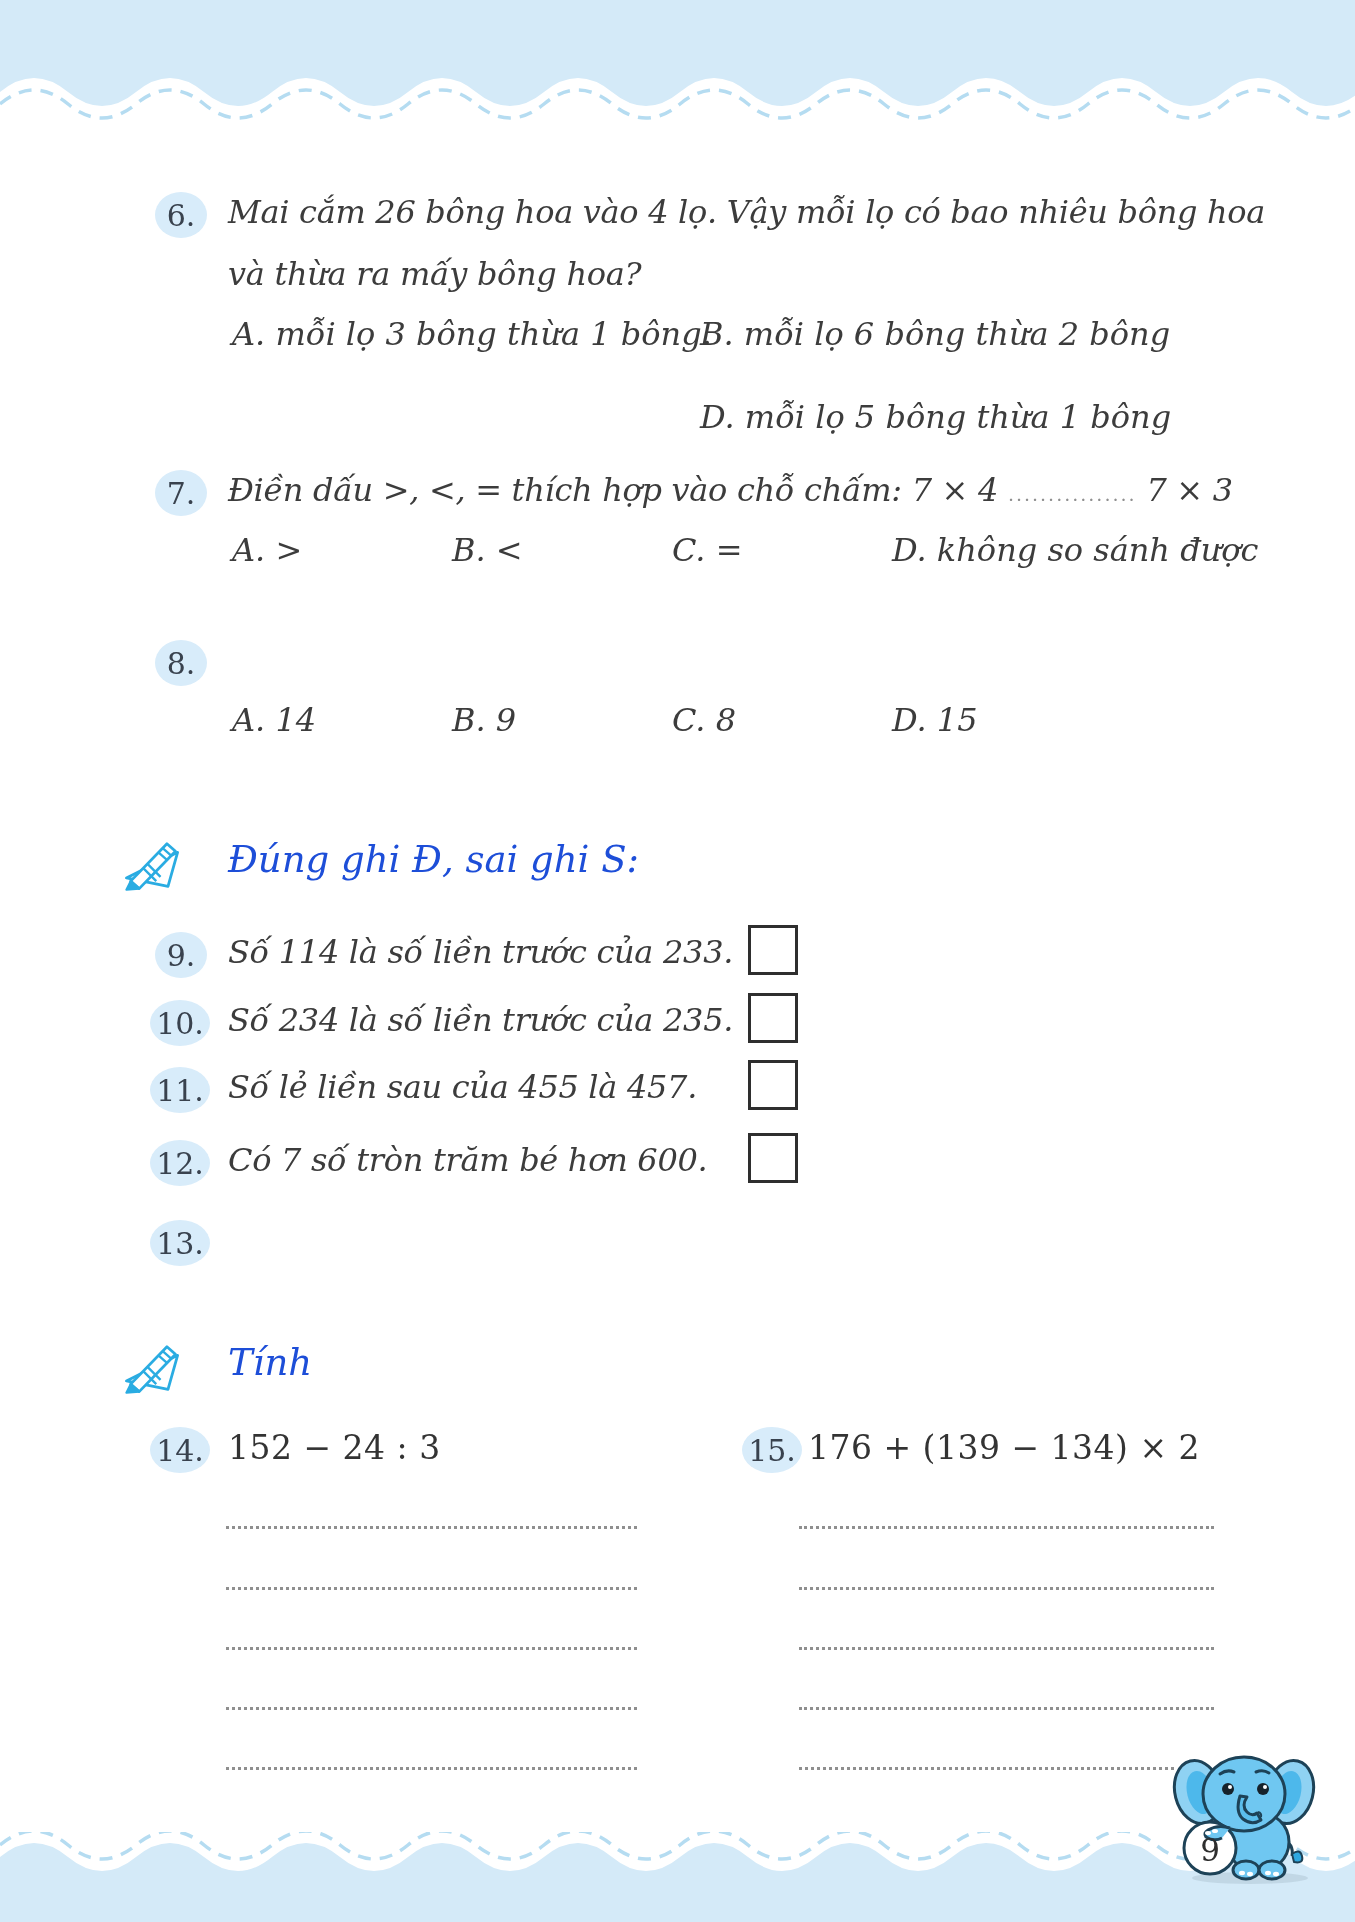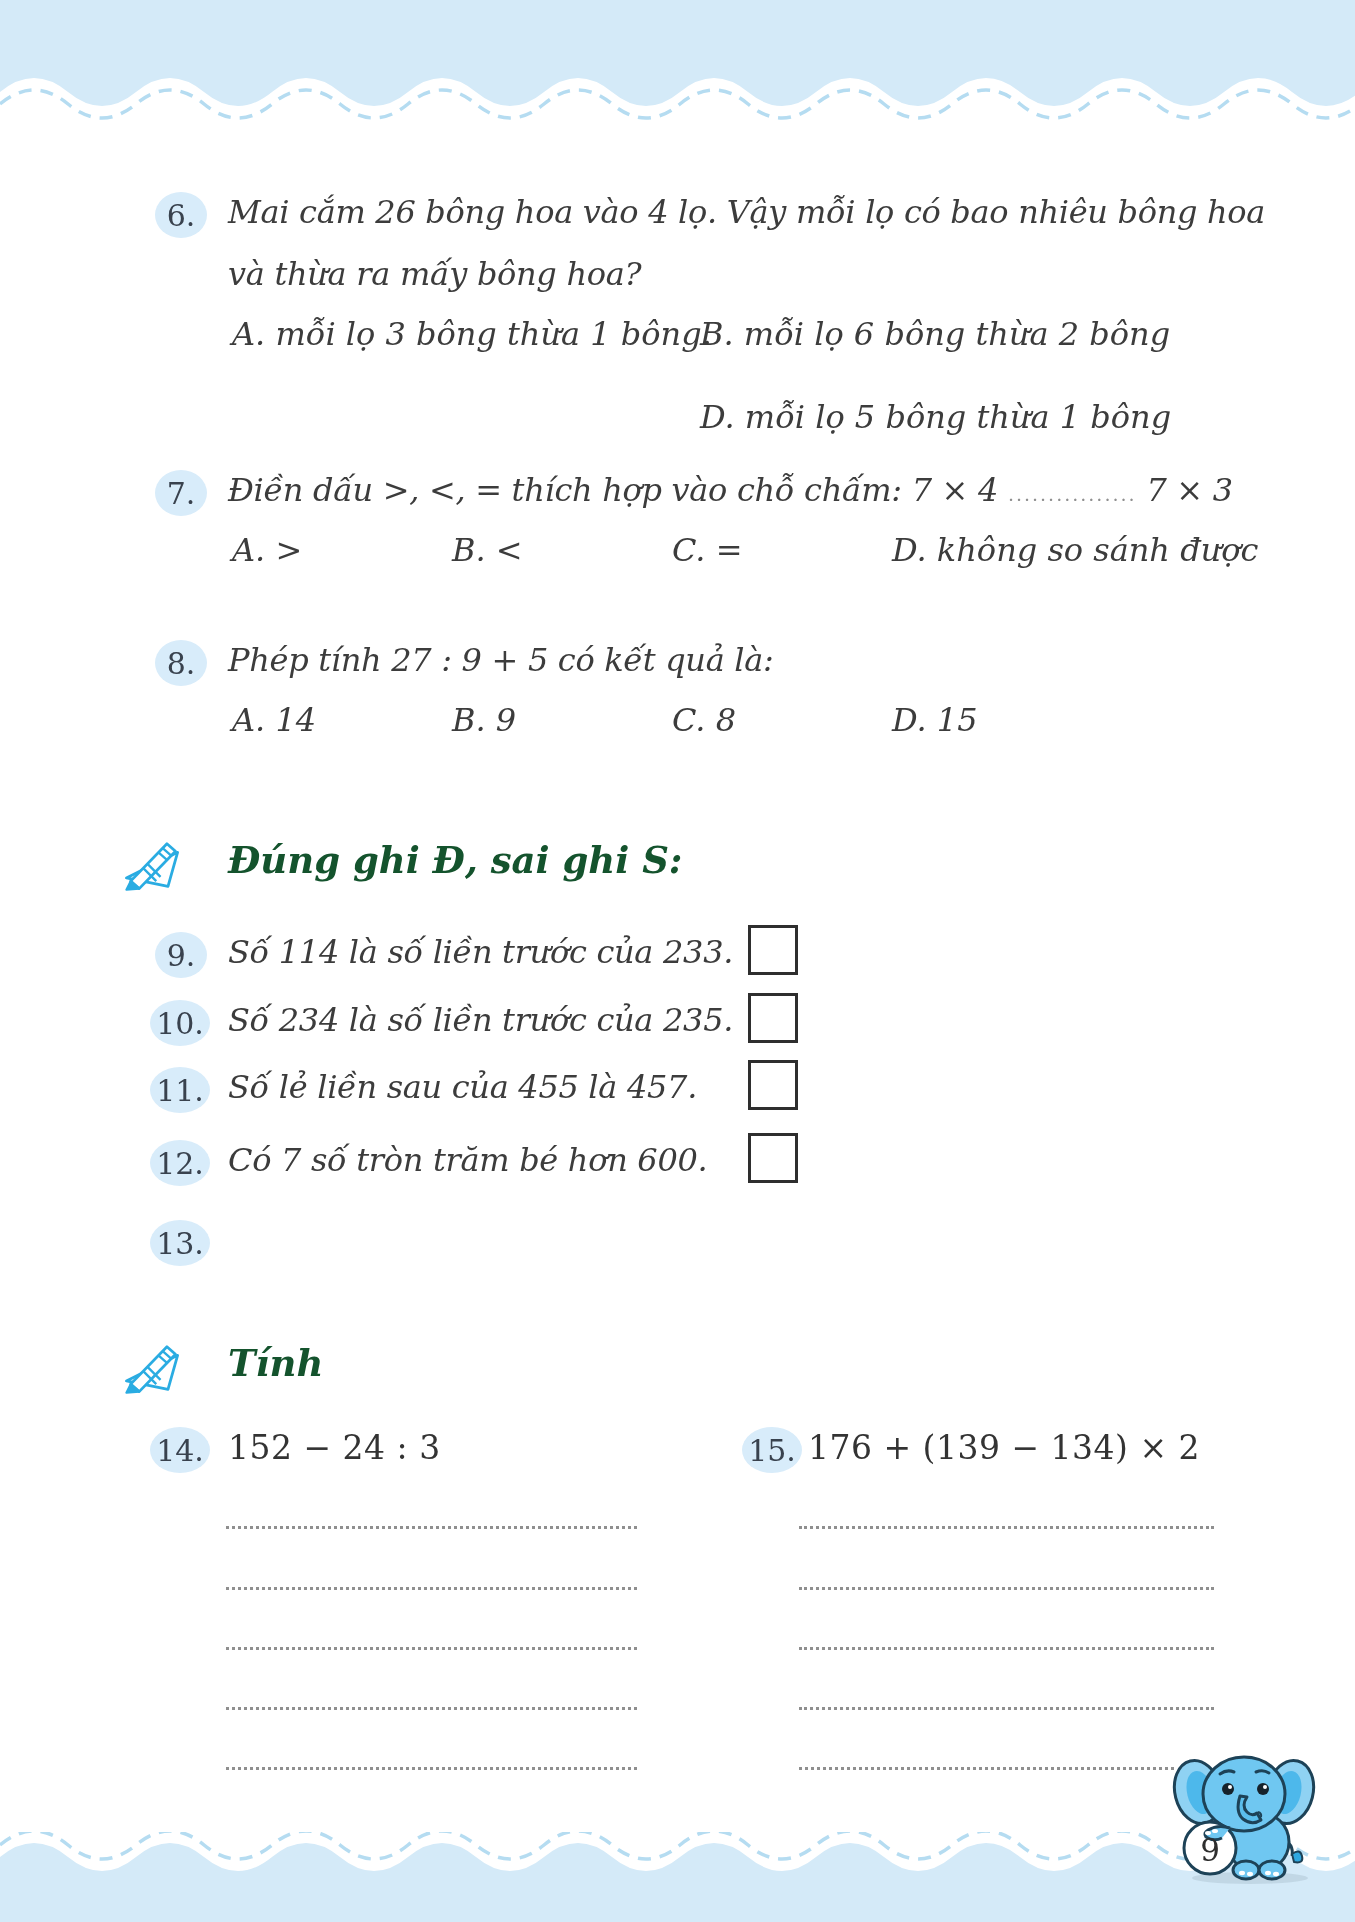--- a/index.html
+++ b/index.html
@@ -5,21 +5,21 @@
   html,body{margin:0;padding:0;background:#ffffff;}
   #page{position:relative;width:1355px;height:1922px;background:#ffffff;overflow:hidden;
         font-family:"DejaVu Serif", serif;color:#3c3c3c;}
   .abs{position:absolute;}
   .badge{position:absolute;height:46px;border-radius:50%;background:#d8ecfa;
          display:flex;align-items:center;justify-content:center;
          font-size:30px;font-style:normal;color:#39424e;}
   .qtext{position:absolute;font-size:32px;font-style:italic;white-space:nowrap;letter-spacing:-0.3px;}
   .expr{position:absolute;font-size:33px;font-style:normal;white-space:nowrap;color:#333;letter-spacing:0.5px;}
   .opt{position:absolute;font-size:32px;font-style:italic;white-space:nowrap;}
-  .sec-title{position:absolute;font-size:37px;font-style:italic;font-weight:bold;color:#14532d;white-space:nowrap;}
+  .sec-title{position:absolute;font-size:37px;font-style:italic;font-weight:normal;color:#1d4ed8;white-space:nowrap;}
   .checkbox{position:absolute;width:44px;height:44px;border:3px solid #2e2e2e;background:#fff;}
   .ansline{position:absolute;height:0;border-bottom:3px dotted #8f8f8f;}
   .dots{font-size:19px;color:#8f8f8f;letter-spacing:2px;font-style:normal;}
   .ballnum{position:absolute;width:52px;text-align:center;font-size:31px;color:#2e2e2e;font-style:normal;}
 </style>
 </head>
 <body>
 
 <div id="page">
 
@@ -38,21 +38,20 @@
   <div class="badge" style="left:155px;top:470px;width:52px;">7.</div>
   <div class="qtext" style="left:228px;top:471px;">
     <span>Điền dấu &gt;, &lt;, = thích hợp vào chỗ chấm: 7 × 4 </span><span class="dots">................</span><span> 7 × 3</span>
   </div>
   <div class="opt" style="left:232px;top:531px;">A. &gt;</div>
   <div class="opt" style="left:452px;top:531px;">B. &lt;</div>
   <div class="opt" style="left:672px;top:531px;">C. =</div>
   <div class="opt" style="left:892px;top:531px;">D. không so sánh được</div>
 
   <div class="badge" style="left:155px;top:640px;width:52px;">8.</div>
-  <div class="qtext" style="left:228px;top:641px;">Phép tính 27 : 9 + 5  có kết quả là:</div>
   <div class="opt" style="left:232px;top:701px;">A. 14</div>
   <div class="opt" style="left:452px;top:701px;">B. 9</div>
   <div class="opt" style="left:672px;top:701px;">C. 8</div>
   <div class="opt" style="left:892px;top:701px;">D. 15</div>
 
   <svg class="abs" style="left:120px;top:834px;" width="64" height="58" viewBox="0 0 60 54">
     <path fill="none" stroke="#2aace2" stroke-width="2.6" stroke-linejoin="round" d="M6,41 L54,17 L45,49 Z"></path>
     <path fill="#ffffff" stroke="#2aace2" stroke-width="2.6" stroke-linejoin="round" d="M10,44 L44,9 L52,16 L18,51 Z"></path>
     <path fill="none" stroke="#2aace2" stroke-width="2.2" d="M40,13 L48,20 M36,17 L44,24"></path>
     <path fill="#2aace2" stroke="#2aace2" stroke-width="2" stroke-linejoin="round" d="M10,44 L18,51 L6,52 Z"></path>

